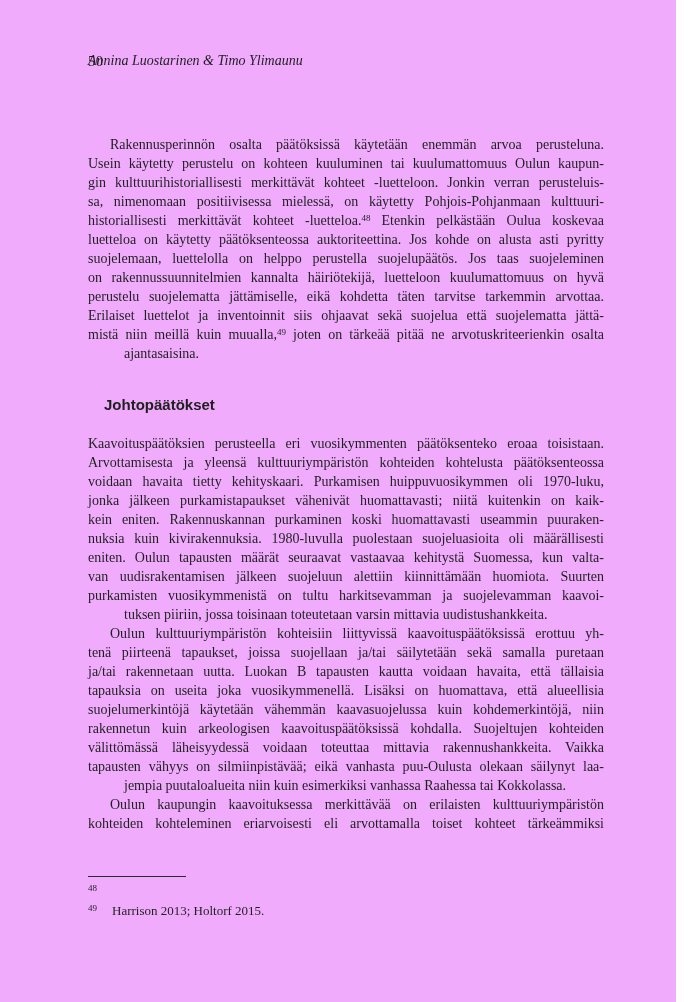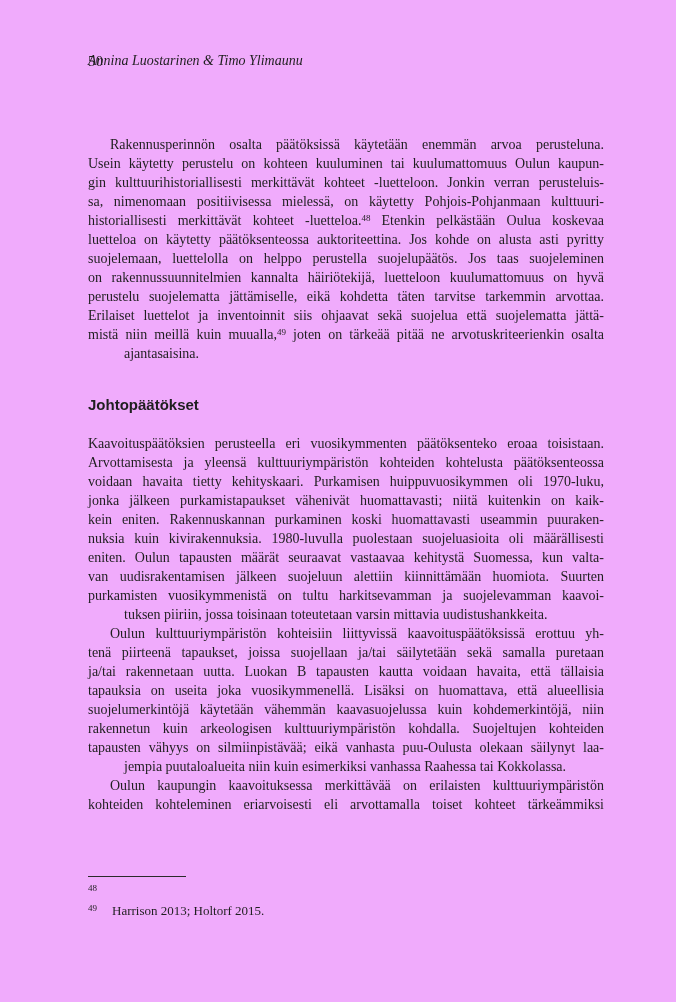--- a/index.html
+++ b/index.html
@@ -53,21 +53,21 @@
     position: relative;
     top: -4px;
     vertical-align: baseline;
   }
   .heading {
     font-family: "Liberation Sans", "DejaVu Sans", sans-serif;
     font-weight: bold;
     font-size: 15px;
     line-height: 20px;
     height: 20px;
-    margin: 32px 0 19px 0;
+    margin: 32px 0 19px 16px;
   }
   
   .fn-rule {
     position: absolute;
     top: 876px; left: 88px; width: 98px; height: 0;
     border-top: 1.5px solid #2a2a2a;
   }
   .footnotes {
     position: absolute;
     top: 881px; left: 88px; width: 516px;
@@ -121,21 +121,22 @@
         <div class="line">van uudisrakentamisen jälkeen suojeluun alettiin kiinnittämään huomiota. Suurten</div>
         <div class="line">purkamisten vuosikymmenistä on tultu harkitsevamman ja suojelevamman kaavoi-</div>
         <div class="line last">tuksen piiriin, jossa toisinaan toteutetaan varsin mittavia uudistushankkeita.</div>
       </div>
       <div class="para">
         <div class="line indent">Oulun kulttuuriympäristön kohteisiin liittyvissä kaavoituspäätöksissä erottuu yh-</div>
         <div class="line">tenä piirteenä tapaukset, joissa suojellaan ja/tai säilytetään sekä samalla puretaan</div>
         <div class="line">ja/tai rakennetaan uutta. Luokan B tapausten kautta voidaan havaita, että tällaisia</div>
         <div class="line">tapauksia on useita joka vuosikymmenellä. Lisäksi on huomattava, että alueellisia</div>
         <div class="line">suojelumerkintöjä käytetään vähemmän kaavasuojelussa kuin kohdemerkintöjä, niin</div>
-        <div class="line">rakennetun kuin arkeologisen kulttuuriympäristön kohdalla. Suojeltujen kohteiden</div>
+        <div class="line">rakennetun kuin arkeologisen kaavoituspäätöksissä kohdalla. Suojeltujen kohteiden</div>
+        <div class="line">välittömässä läheisyydessä voidaan toteuttaa mittavia rakennushankkeita. Vaikka</div>
         <div class="line">tapausten vähyys on silmiinpistävää; eikä vanhasta puu-Oulusta olekaan säilynyt laa-</div>
         <div class="line last">jempia puutaloalueita niin kuin esimerkiksi vanhassa Raahessa tai Kokkolassa.</div>
       </div>
       <div class="para">
         <div class="line indent">Oulun kaupungin kaavoituksessa merkittävää on erilaisten kulttuuriympäristön</div>
         <div class="line">kohteiden kohteleminen eriarvoisesti eli arvottamalla toiset kohteet tärkeämmiksi</div>
       </div>
     </main>
 
   <div class="fn-rule"></div>

